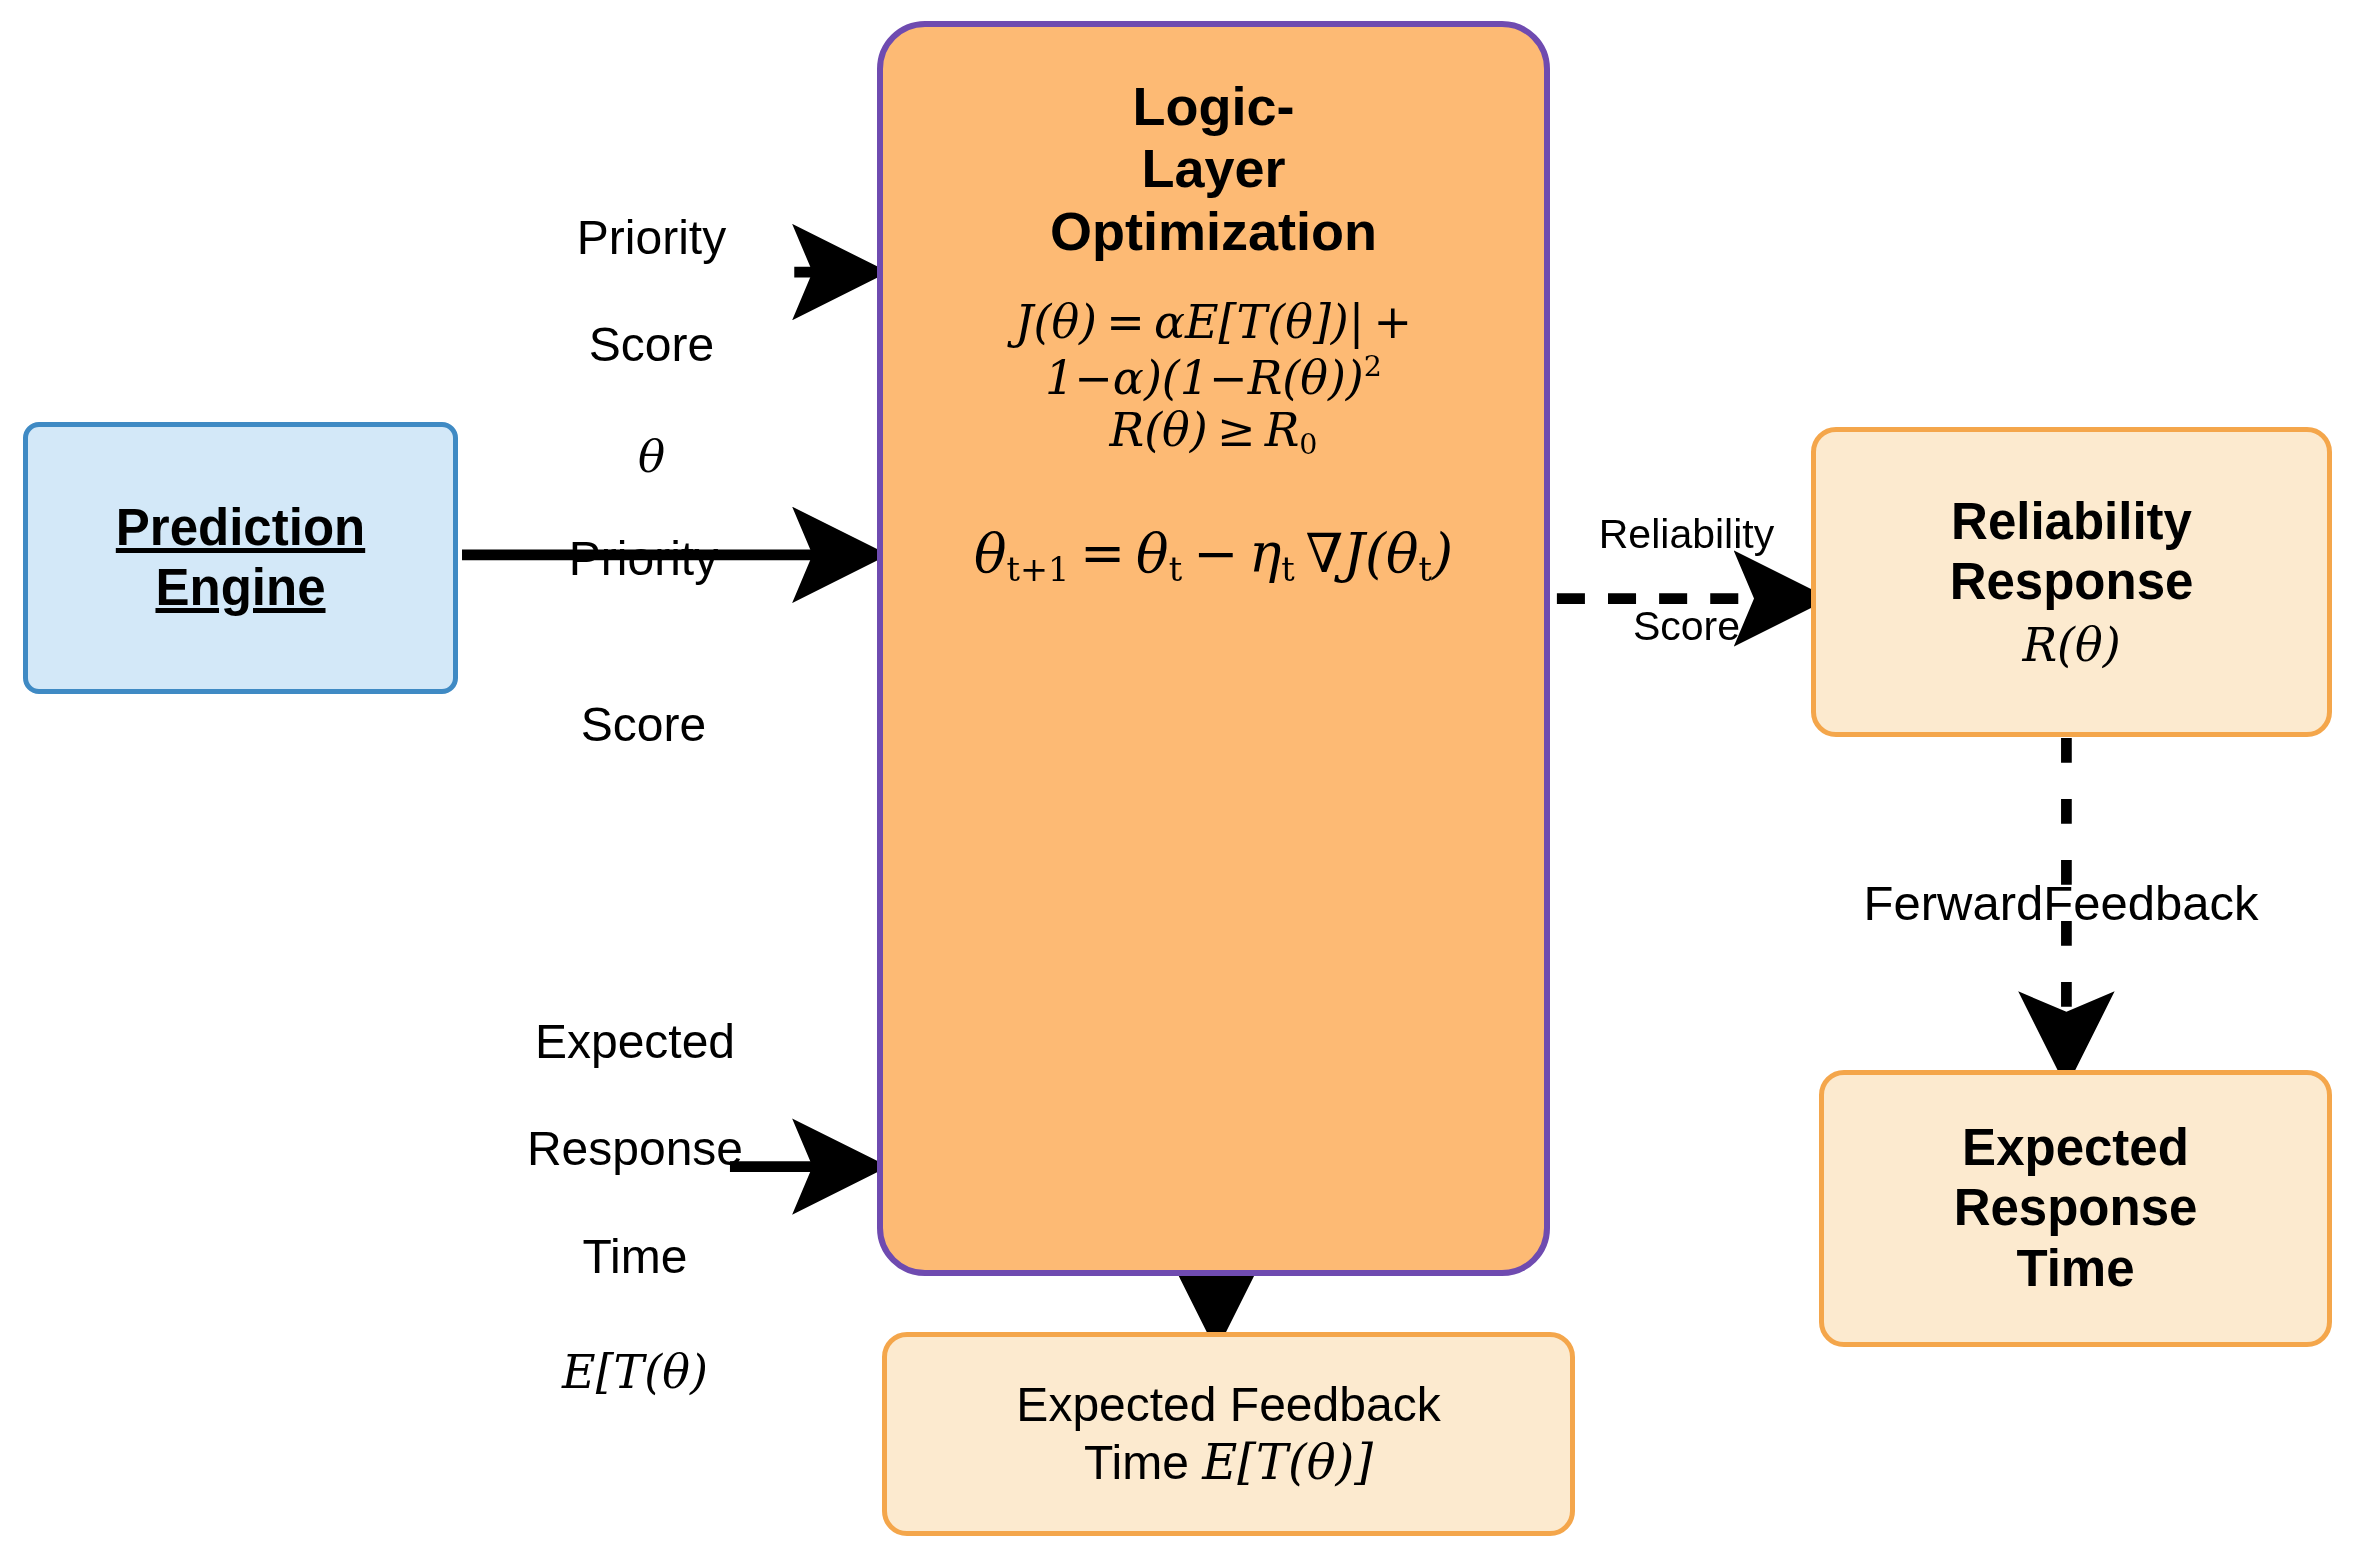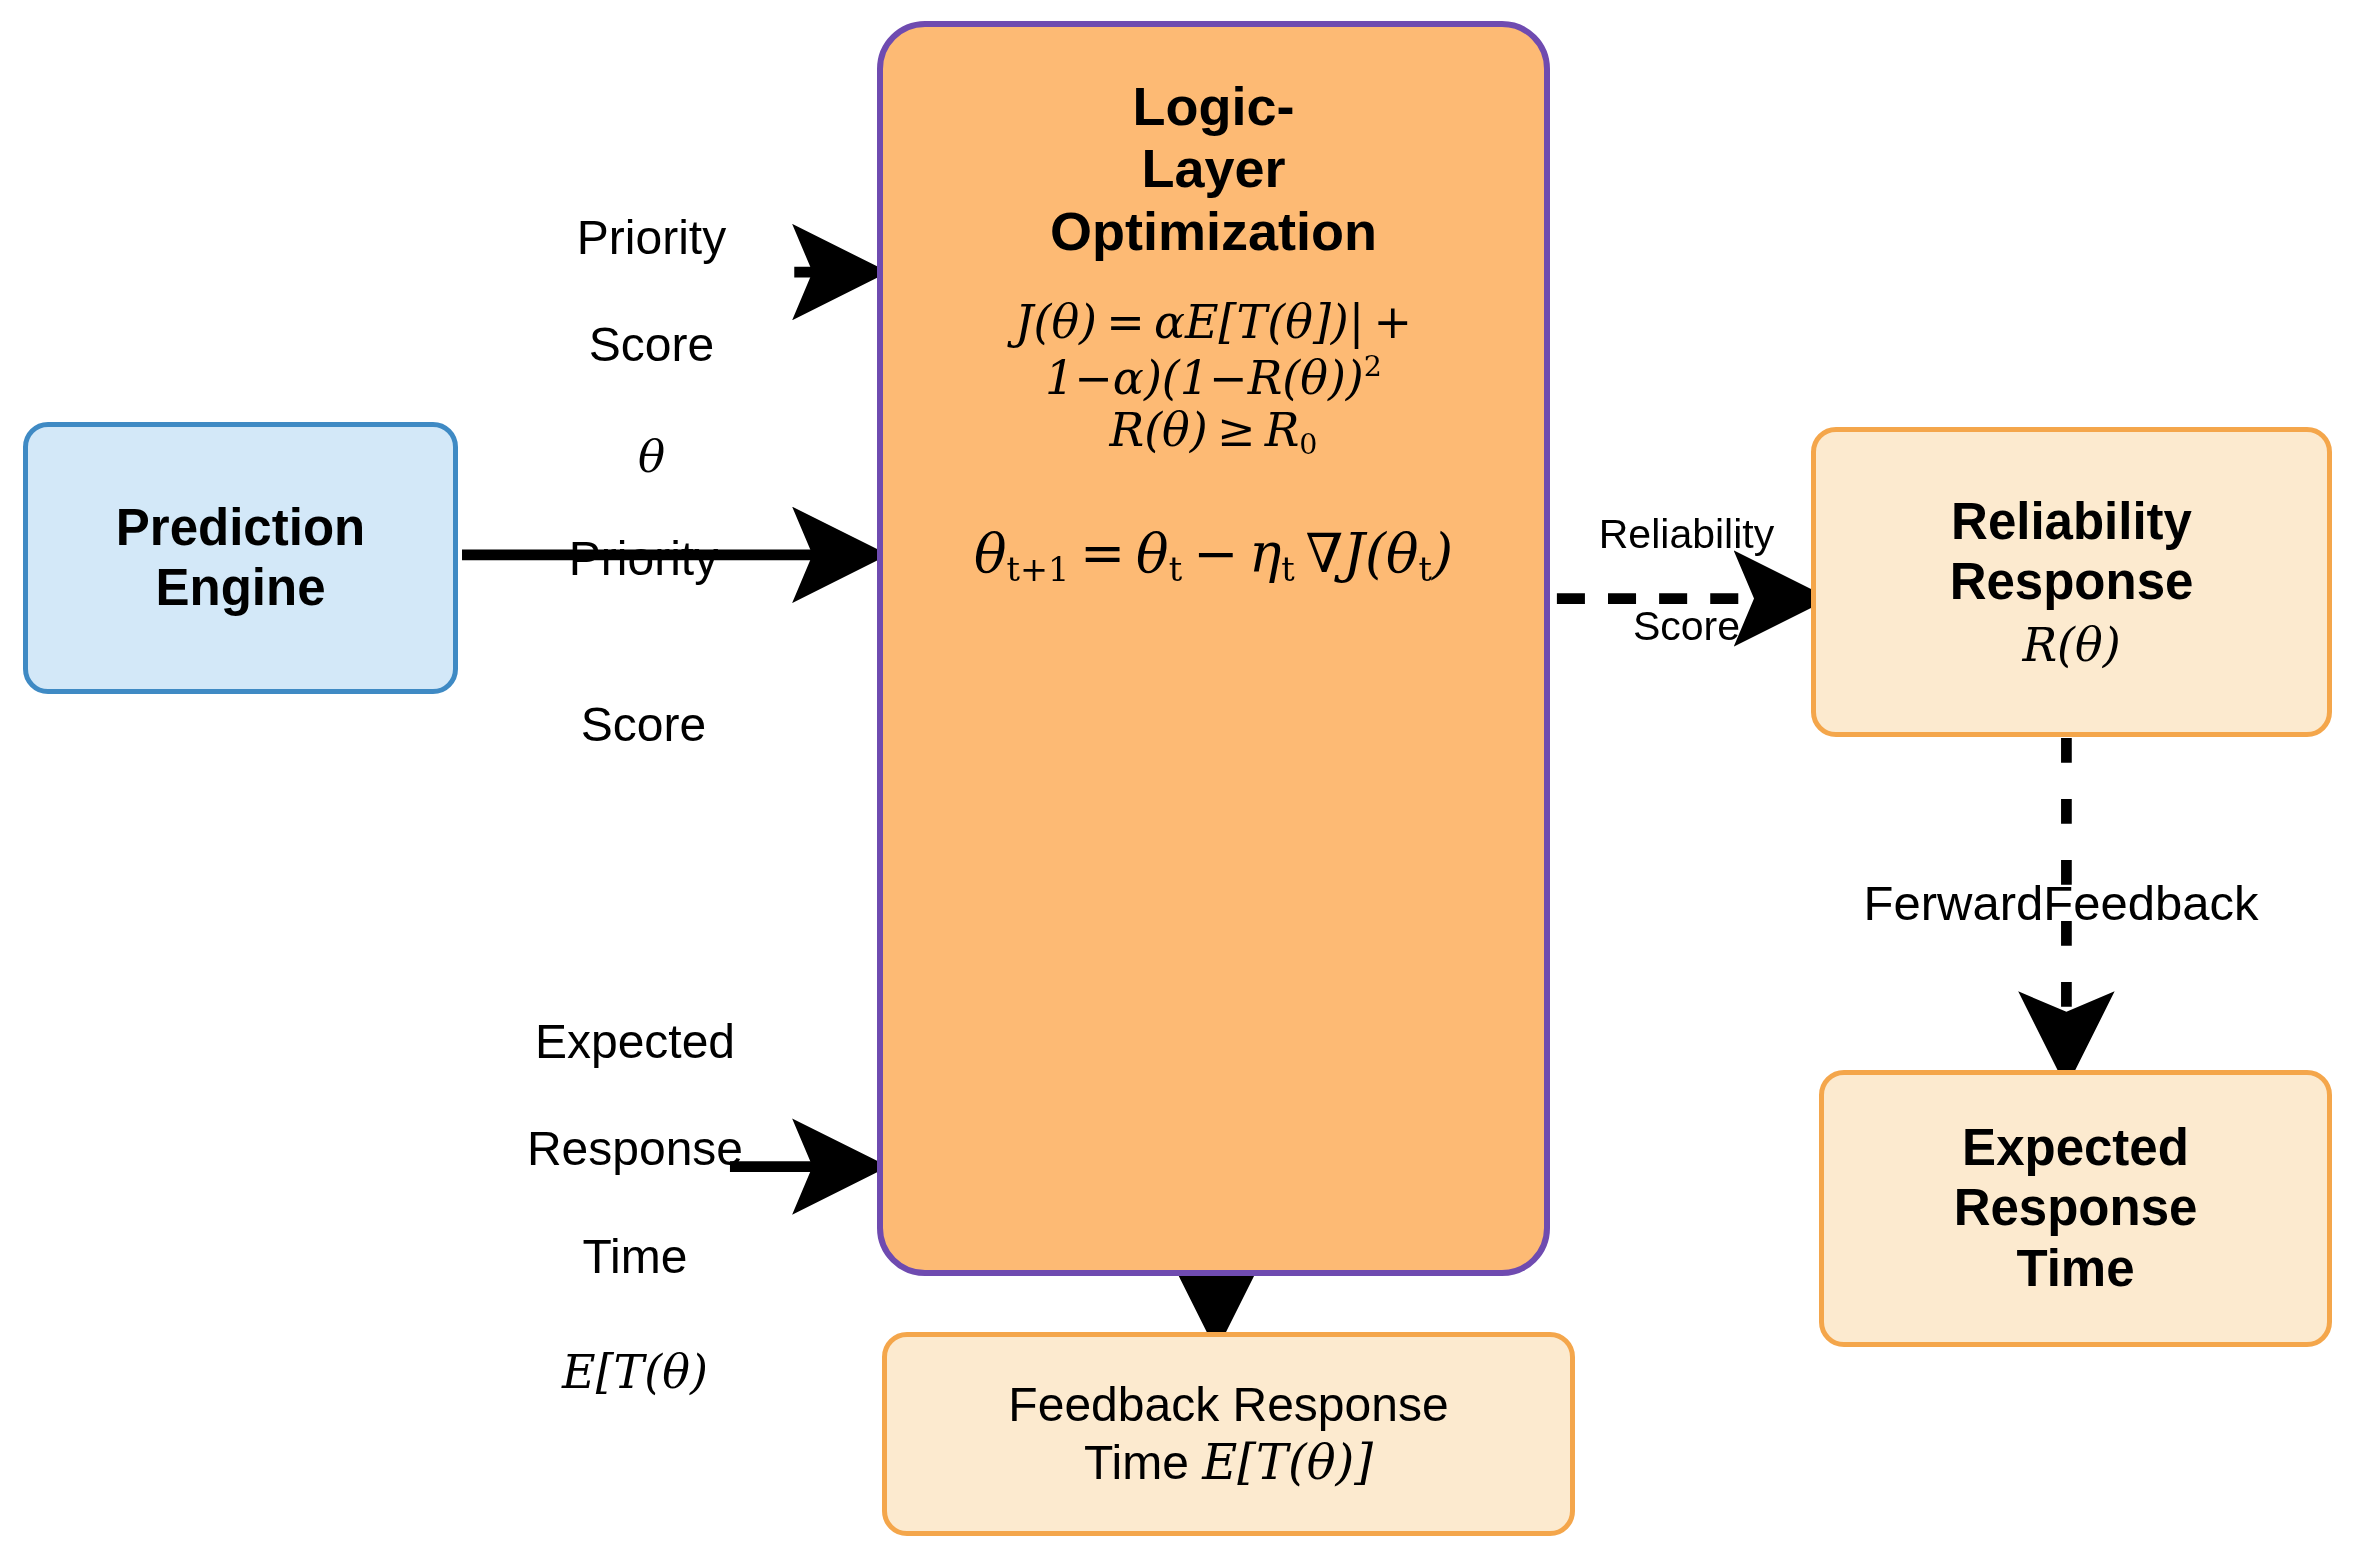--- a/index.html
+++ b/index.html
@@ -25,23 +25,24 @@
     display: flex;
     flex-direction: column;
     align-items: center;
     justify-content: center;
     text-align: center;
     line-height: 1.18;
   }
   .node-blue {
     background: #d3e8f8;
     border: 5.8px solid #3f8ac4;
-    border-radius: 25px;
+    border-radius: 16px;
     font-weight: bold;
     color: #000;
+    text-decoration: underline;
   }
   .node-purple {
     background: #fdba74;
     border: 6.6px solid #6f4bb0;
     border-radius: 48px;
     justify-content: flex-start;
   }
   .node-orange {
     background: #fceacf;
     border: 5.8px solid #f4a64b;
@@ -143,21 +144,21 @@
     <div class="eq-block math" style="top:375px; font-size:46px;">
       <div>R(θ) <span class="up">≥</span> R<span class="sub">0</span></div>
     </div>
 
     <div class="eq-block math" style="top:494px; font-size:54px;">
       <div>θ<span class="sub">t+1</span> = θ<span class="sub">t</span> <span class="up">−</span> η<span class="sub">t</span> <span class="up">∇</span>J(θ<span class="sub">t</span>)</div>
     </div>
   </div>
 
   <div class="node node-orange" style="left:882px; top:1332px; width:693px; height:204px; font-size:48px;">
-    <div>Feedback Response</div>
+    <div>Expected Feedback</div>
     <div>
       <span>Time </span><span class="math">E[T(θ)]</span>
     </div>
   </div>
 
   <div class="node node-orange" style="left:1811px; top:427px; width:521px; height:310px; font-size:51px;">
     <div class="bold">Reliability</div>
     <div class="bold">Response</div>
     <div class="math" style="font-size:46px; margin-top:5px;">R(θ)</div>
   </div>

